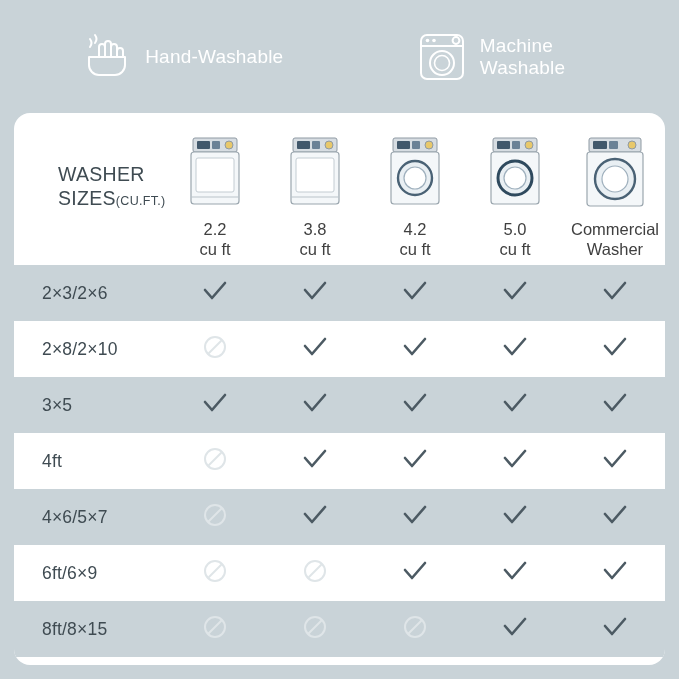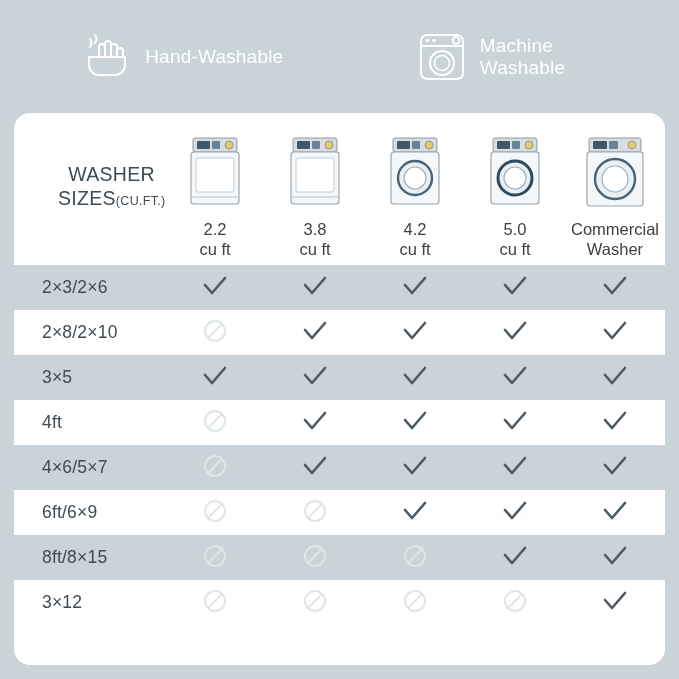--- a/index.html
+++ b/index.html
@@ -97,36 +97,36 @@
   }
   .head-cell .w-name {
     color: #404040;
     font-size: 16.5px;
     line-height: 1.18;
     text-align: center;
     white-space: pre-line;
   }
 
   .corner {
-    text-align: center;
+    text-align: left;
     padding: 0 0 6px 44px;
     vertical-align: middle;
   }
   .corner .title {
     color: #3f4b52;
     font-size: 19.5px;
     line-height: 1.25;
     letter-spacing: .3px;
   }
   .corner .title .sm {
     font-size: 12.5px;
     letter-spacing: .3px;
   }
 
-  tbody tr { height: 45px; }
+  tbody tr { height: 56px; }
   tbody tr.alt { background: #c9d3d8; }
   tbody td {
     padding: 0;
     text-align: center;
     vertical-align: middle;
   }
   td.rowlabel {
     text-align: left;
     padding-left: 28px;
     color: #3f4b52;

